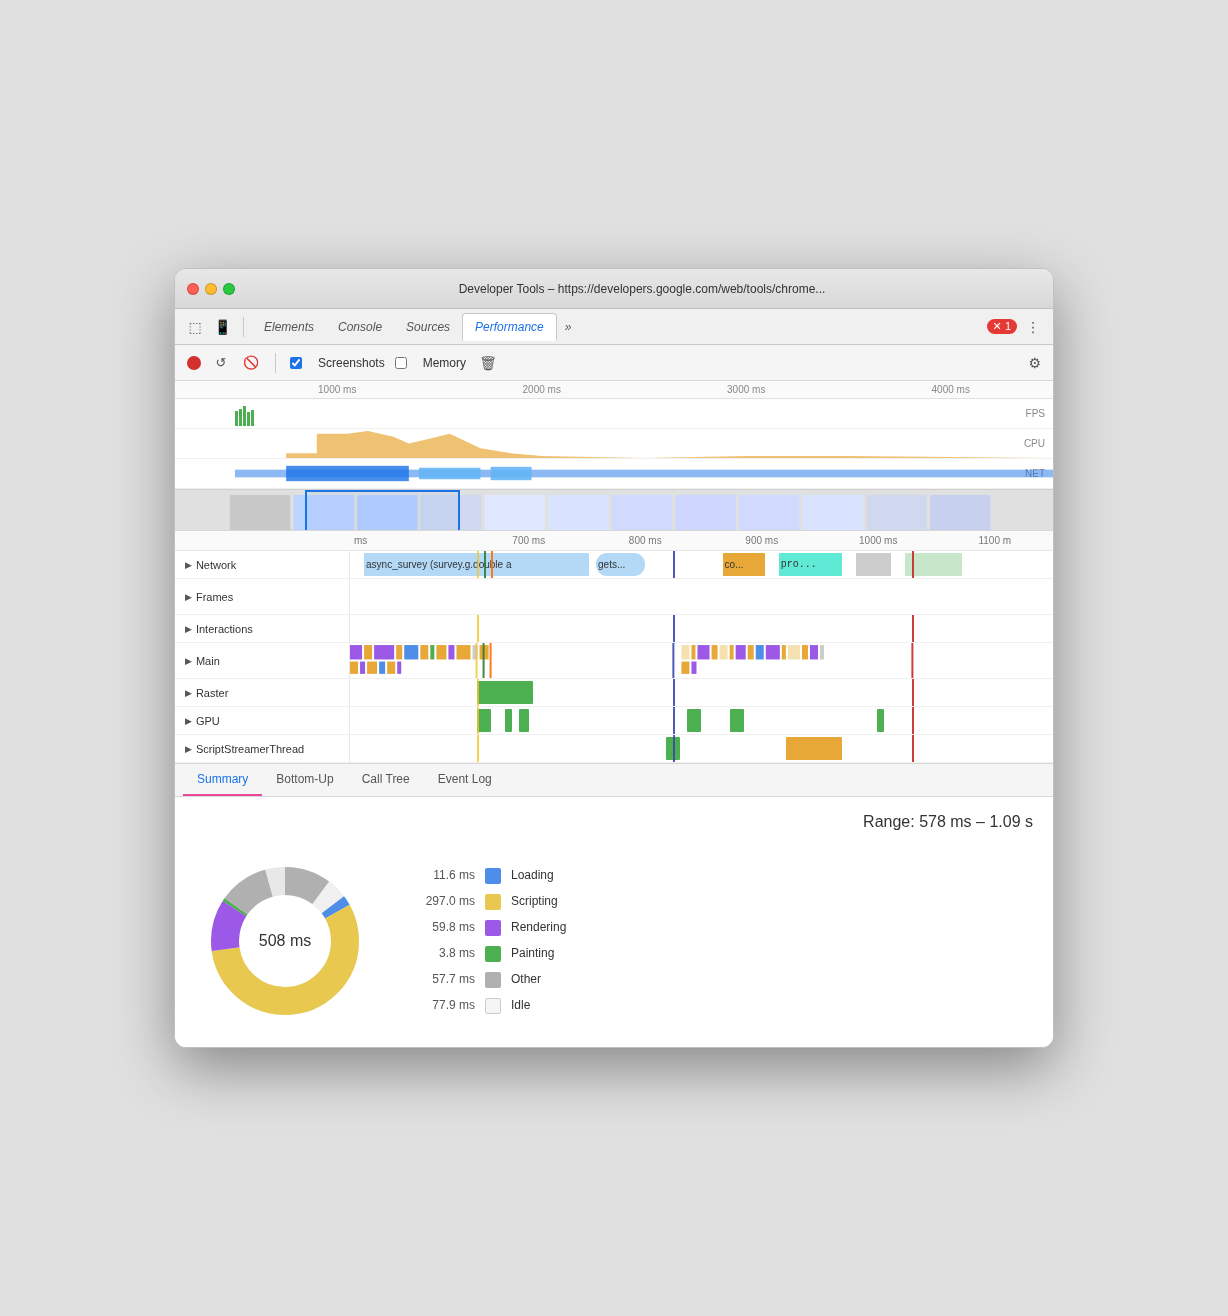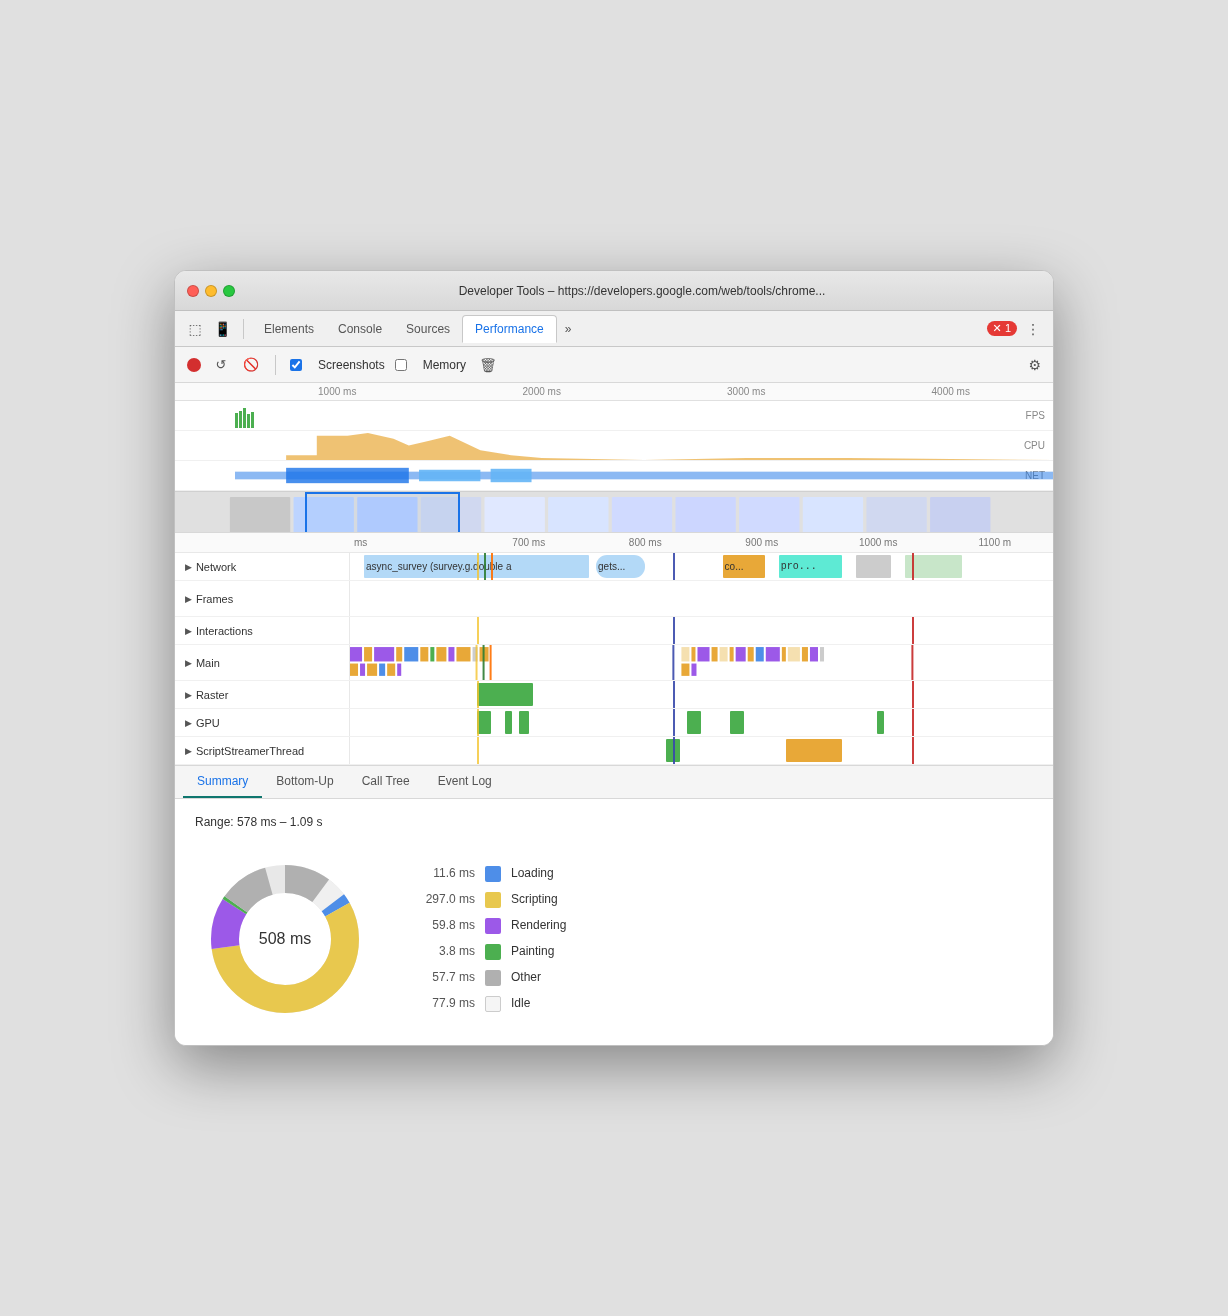--- a/index.html
+++ b/index.html
@@ -74,20 +74,21 @@
       width: 1px;
       height: 20px;
       background: #c8c8c8;
       margin: 0 4px;
     }
     .tab-bar {
       display: flex;
       align-items: center;
       gap: 0;
       flex: 1;
+      font-style: italic;
     }
     .tab {
       padding: 4px 12px;
       font-size: 12px;
       color: #555;
       cursor: pointer;
       border-radius: 4px 4px 0 0;
       height: 28px;
       display: flex;
       align-items: center;
@@ -298,29 +299,30 @@
     }
     .bottom-tab {
       padding: 8px 14px;
       font-size: 12px;
       color: #555;
       cursor: pointer;
       border-bottom: 2px solid transparent;
     }
     .bottom-tab.active {
       color: #1a73e8;
-      border-bottom: 2px solid #0f766e;
+      border-bottom: 2px solid #ec4899;
     }
     .summary-content {
       padding: 16px 20px;
     }
     .range-text {
-      font-size: 12px;
+      font-size: 16px;
       color: #333;
       margin-bottom: 20px;
+      text-align: right;
     }
     .chart-area {
       display: flex;
       align-items: center;
       gap: 40px;
     }
     .donut-chart {
       width: 180px;
       height: 180px;
       position: relative;

